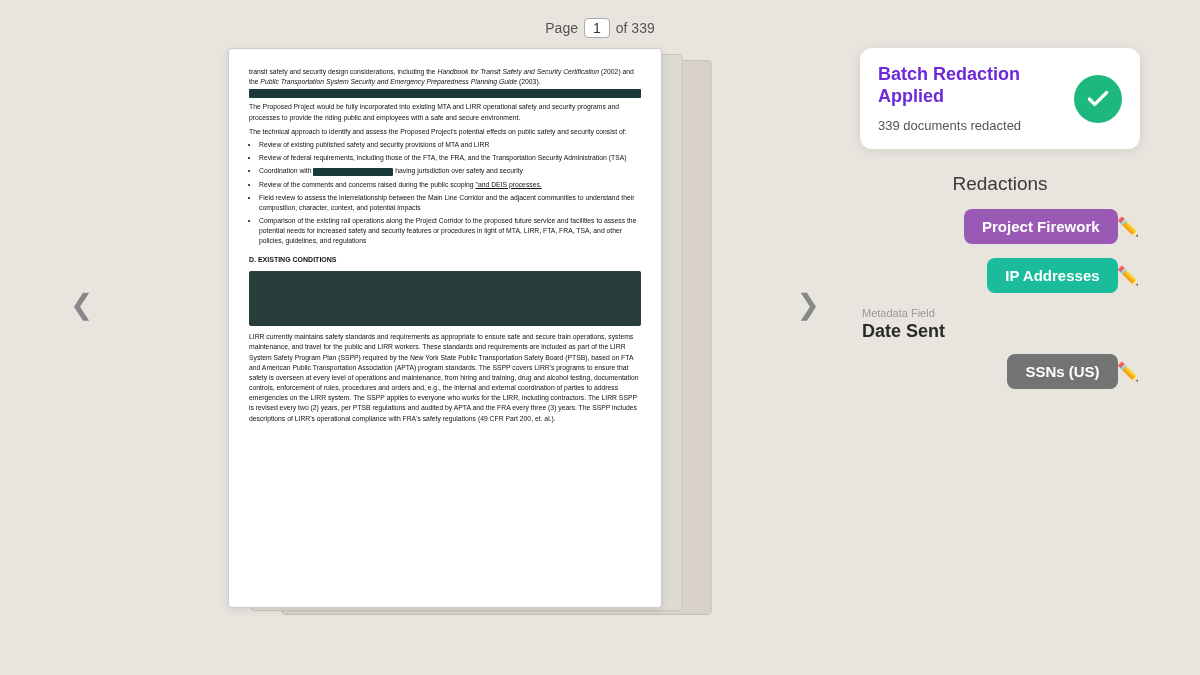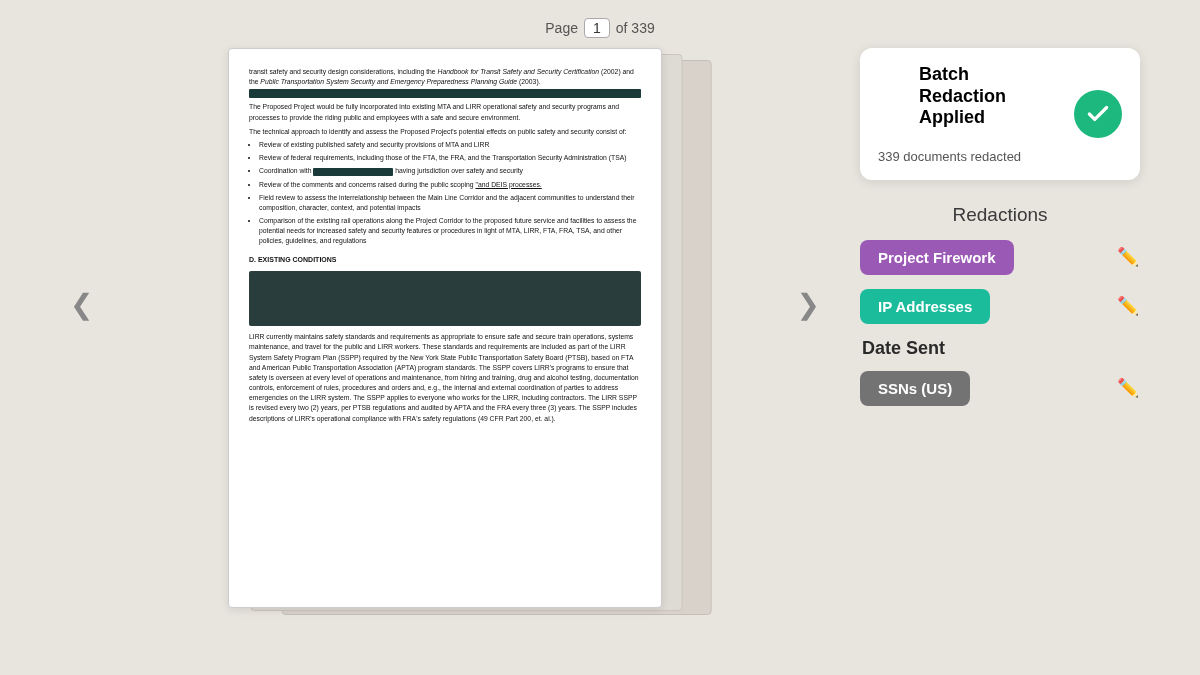--- a/index.html
+++ b/index.html
@@ -178,28 +178,27 @@
       display: flex;
       align-items: center;
       gap: 14px;
       box-shadow: 0 2px 12px rgba(0,0,0,0.10);
       margin-bottom: 24px;
     }
 
     .notification-text h2 {
       font-size: 18px;
       font-weight: 700;
-      color: #000000;
+      color: #6d28d9;
       line-height: 1.2;
-      margin-left: 41px;
     }
     .notification-text p {
       font-size: 13px;
       color: #555;
-      margin-top: 20px;
+      margin-top: 11px;
     }
 
     .check-circle {
       width: 48px;
       height: 48px;
       border-radius: 50%;
       background: #1db87e;
       display: flex;
       align-items: center;
       justify-content: center;
@@ -221,21 +220,21 @@
       font-weight: 400;
       color: #3a3a3a;
       margin-bottom: 14px;
       text-align: center;
     }
 
     
     .redaction-row {
       display: flex;
       align-items: center;
-      justify-content: space-between;
+      justify-content: flex-end;
       margin-bottom: 14px;
     }
 
     .redaction-tag {
       border-radius: 8px;
       padding: 9px 18px;
       font-size: 15px;
       font-weight: 600;
       color: white;
       display: inline-block;
@@ -346,20 +345,21 @@
       <span class="redaction-tag tag-purple">Project Firework</span>
       <span class="edit-icon">✏️</span>
     </div>
 
     <div class="redaction-row">
       <span class="redaction-tag tag-teal">IP Addresses</span>
       <span class="edit-icon">✏️</span>
     </div>
 
     <div class="metadata-field-row">
+      <div class="metadata-label">Metadata Field</div>
       <div class="metadata-value">Date Sent</div>
     </div>
 
     <div class="redaction-row">
       <span class="redaction-tag tag-teal2">SSNs (US)</span>
       <span class="edit-icon">✏️</span>
     </div>
 
   </div>
 </div>

